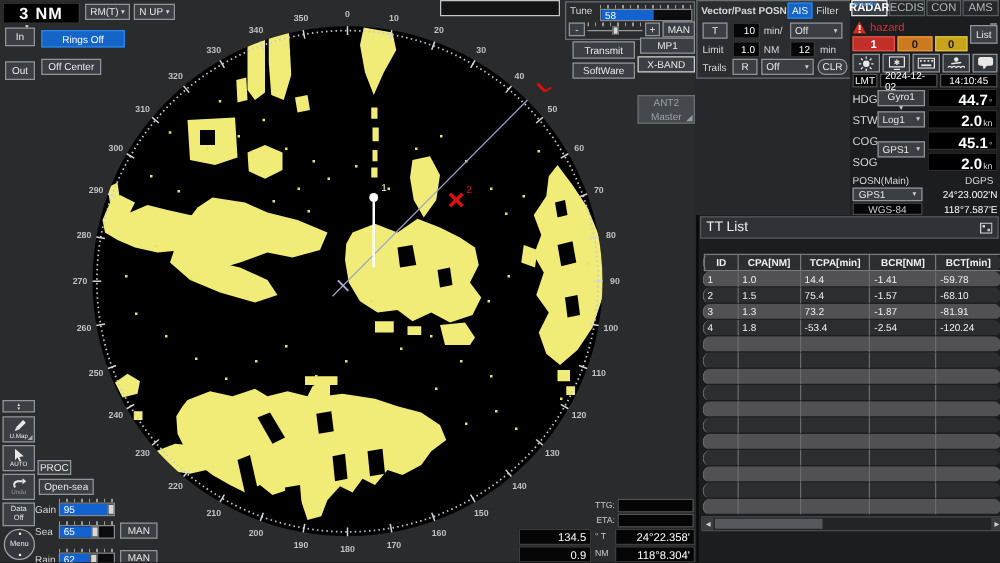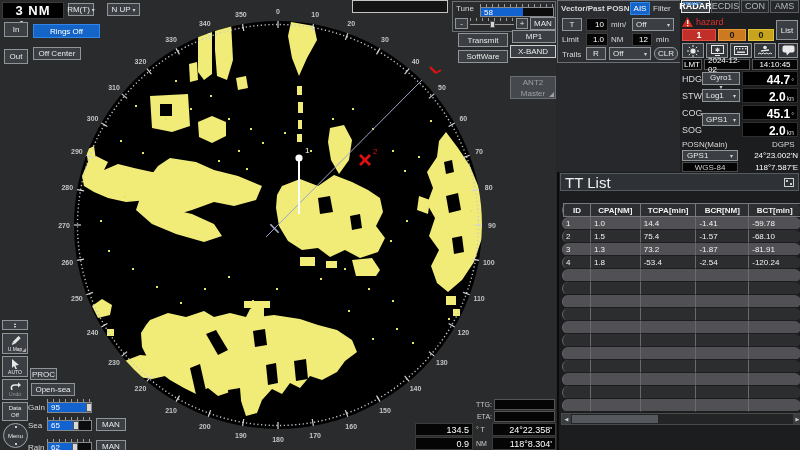--- a/index.html
+++ b/index.html
@@ -27,21 +27,21 @@
   .tab{font-size:9px;display:flex;align-items:flex-end;justify-content:center;padding-bottom:1px;
        background:#26282b;border:1px solid #585d62;color:#b5b9bd;}
   .tab.active{background:#3a3f45;border-color:#e8e8e8;color:#fff;font-weight:bold;}
   .bigval{background:#000;border:1px solid #2e2e2e;color:#fff;display:flex;align-items:baseline;
           justify-content:flex-end;padding:1px 3px 0 0;font-weight:bold;font-size:12px;}
   .bigval .unit{font-size:7px;font-weight:normal;margin-left:1px;color:#ddd;}
   .icobtn{background:#33373b;border:1px solid #8d9297;display:flex;align-items:center;justify-content:center;}
   
   #tt-panel{left:557px;top:172px;width:243px;height:278px;background:#1b1d1f;border-left:2px solid #0a0a0a;}
   #tt-title{position:absolute;left:1px;top:1px;right:1px;height:16px;background:#2e3236;border:1px solid #555a5e;
-            display:flex;align-items:center;justify-content:space-between;padding:0 4px;font-size:15px;color:#f0f0f0;}
+            display:flex;align-items:center;justify-content:space-between;padding:0 4px;font-size:11px;color:#f0f0f0;}
   #tt-table{position:absolute;left:3px;top:31px;width:239px;}
   .ttr{display:flex;height:13px;}
   .ttc{border-right:1px solid #6a6a6a;border-bottom:1px solid #1b1d1f;font-size:8px;color:#f2f2f2;
        display:flex;align-items:center;padding-left:3px;box-sizing:border-box;overflow:hidden;}
   .tth{background:#2c2e31;height:14px;}
   .tth .ttc{border:1px solid #77797c;border-left:none;justify-content:center;padding-left:0;font-weight:bold;}
   .tth .ttc:first-child{border-left:1px solid #77797c;}
   .ttr.odd{background:#515155;}
   .ttr.even{background:#2b2d2f;}
   .ttr{border-left:1px solid #6a6a6a;border-radius:7px;}
@@ -264,21 +264,21 @@
           <line x1="370" y1="155" x2="360" y2="165" stroke="#e01010" stroke-width="2.6"></line>
           <text x="373" y="154" fill="#e01010" font-size="8">2</text>
         </g>
       </g>
   </svg>
 
   <div class="abs" id="rangebox">
       <span>3 NM</span>
     </div>
   <div class="abs caret" style="left:20px;top:19px;">▾</div>
-  <div class="abs btn" style="left:68px;top:3px;width:26px;height:13px;">
+  <div class="abs btn" style="left:68px;top:3px;width:36px;height:13px;">
       <span>RM(T)</span>
       <span class="caret">▾</span>
     </div>
   <div class="abs btn" style="left:107px;top:3px;width:33px;height:13px;">
       <span>N UP</span>
       <span class="caret">▾</span>
     </div>
   <div class="abs btn" style="left:4px;top:22px;width:24px;height:15px;">In</div>
   <div class="abs btn blue" style="left:33px;top:24px;width:67px;height:14px;">Rings Off</div>
   <div class="abs btn" style="left:4px;top:49px;width:24px;height:15px;">Out</div>
@@ -355,21 +355,21 @@
           <rect x="5" y="3" width="1.4" height="4" fill="#fff"></rect>
           <rect x="5" y="8" width="1.4" height="1.2" fill="#fff"></rect>
         </svg>
       <span style="color:#e03030;font-size:9px;">hazard</span>
       <span style="margin-left:auto;color:#c8c8c8;font-size:11px;line-height:8px;">≡</span>
     </div>
 
     <div class="abs" style="left:2px;top:29px;width:34px;height:12px;background:#c03028;border:1px solid #e05048;color:#fff;font-size:9px;font-weight:bold;display:flex;align-items:center;justify-content:center;">1</div>
     <div class="abs" style="left:38px;top:29px;width:28px;height:12px;background:#cc7a1f;border:1px solid #e8963a;color:#1a1a1a;font-size:9px;font-weight:bold;display:flex;align-items:center;justify-content:center;">0</div>
     <div class="abs" style="left:68px;top:29px;width:26px;height:12px;background:#c7a41c;border:1px solid #e0c23a;color:#1a1a1a;font-size:9px;font-weight:bold;display:flex;align-items:center;justify-content:center;">0</div>
-    <div class="abs btn" style="left:96px;top:20px;width:22px;height:20px;">List</div>
+    <div class="abs btn" style="left:96px;top:20px;width:22px;height:15px;">List</div>
 
     <div class="abs icobtn" style="left:2px;top:43px;width:22px;height:15px;">
       <svg width="12" height="12">
           <circle cx="6" cy="6" r="2.6" fill="#e8e8e8"></circle>
           <g stroke="#e8e8e8" stroke-width="1">
             <line x1="6" y1="0" x2="6" y2="2"></line>
             <line x1="6" y1="10" x2="6" y2="12"></line>
             <line x1="0" y1="6" x2="2" y2="6"></line>
             <line x1="10" y1="6" x2="12" y2="6"></line>
             <line x1="1.8" y1="1.8" x2="3.2" y2="3.2"></line>

